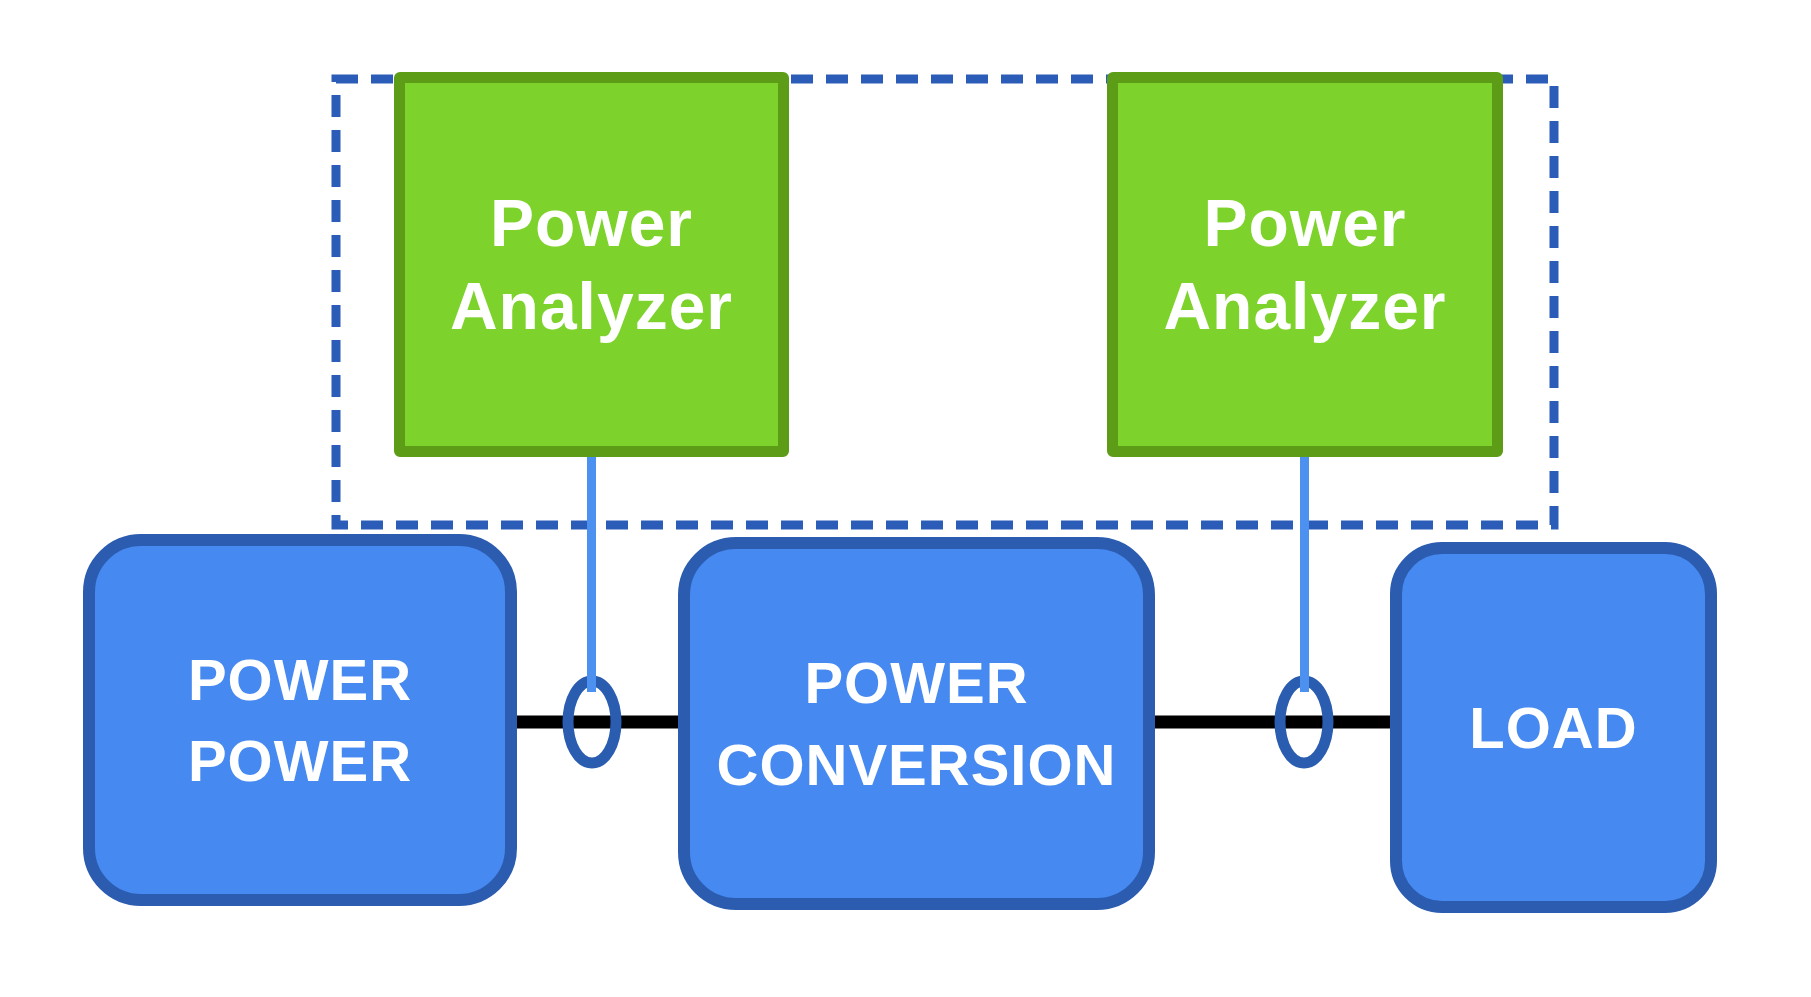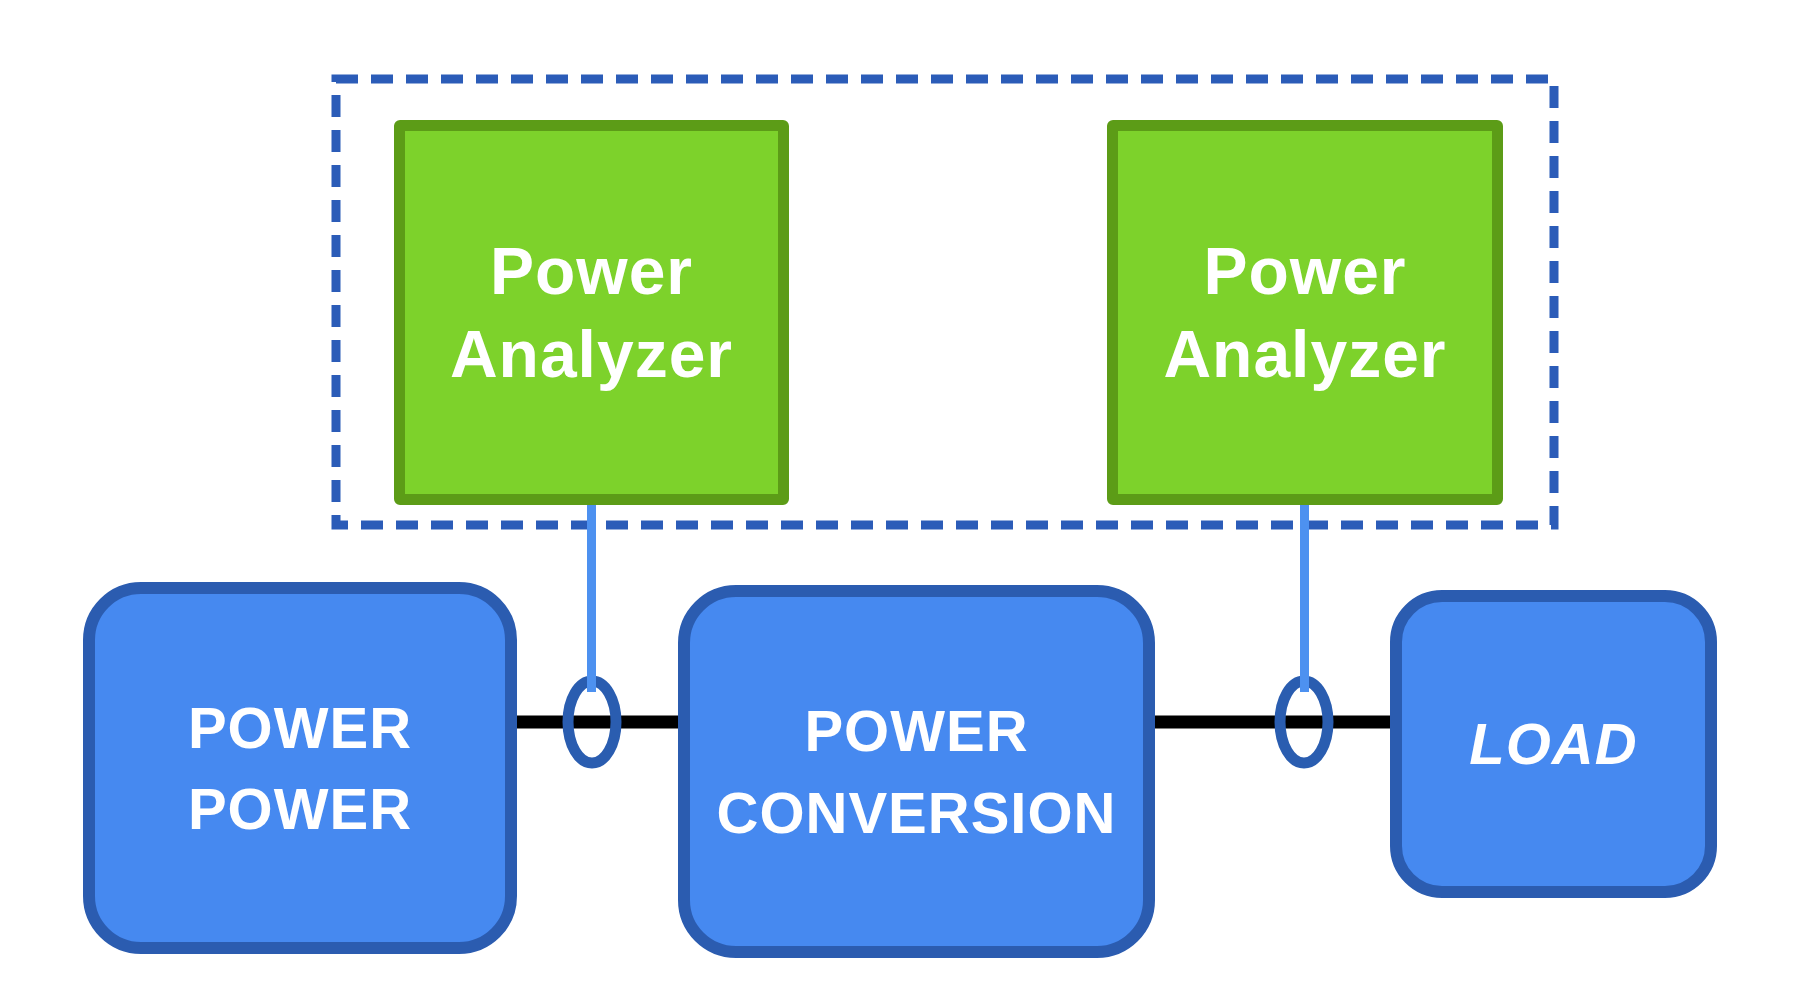--- a/index.html
+++ b/index.html
@@ -26,21 +26,20 @@
   .node {
     position: absolute;
     z-index: 2;
     box-sizing: border-box;
     display: flex;
     align-items: center;
     justify-content: center;
     text-align: center;
     color: #ffffff;
     font-weight: bold;
-    margin-top: 48px;
   }
   .node .label span { display: block; }
 
   
   .analyzer {
     background: #7DD22B;
     border: 11px solid #5C9C17;
     border-radius: 6px;
     font-size: 66px;
     letter-spacing: 1px;
@@ -53,21 +52,21 @@
   .block {
     background: #4689F0;
     border: 12px solid #2B5CB0;
     font-size: 58px;
     letter-spacing: 1px;
     line-height: 1.4;
     font-weight: 800;
   }
   .block-source     { left: 83px;   top: 534px; width: 434px; height: 372px; border-radius: 58px; }
   .block-conversion { left: 678px;  top: 537px; width: 477px; height: 373px; border-radius: 58px; }
-  .block-load       { left: 1390px; top: 542px; width: 327px; height: 308px; border-radius: 52px; font-style: italic; }
+  .block-load       { left: 1390px; top: 542px; width: 327px; height: 371px; border-radius: 52px; }
 </style>
 </head>
 <body>
 
 <div class="canvas">
 
   <svg class="connector-layer" viewBox="0 0 1811 997" xmlns="http://www.w3.org/2000/svg">
 
     <rect x="336" y="79" width="1218" height="446" fill="none" stroke-width="9" stroke-dasharray="22 13" stroke="#2B5CB8"></rect>
 

